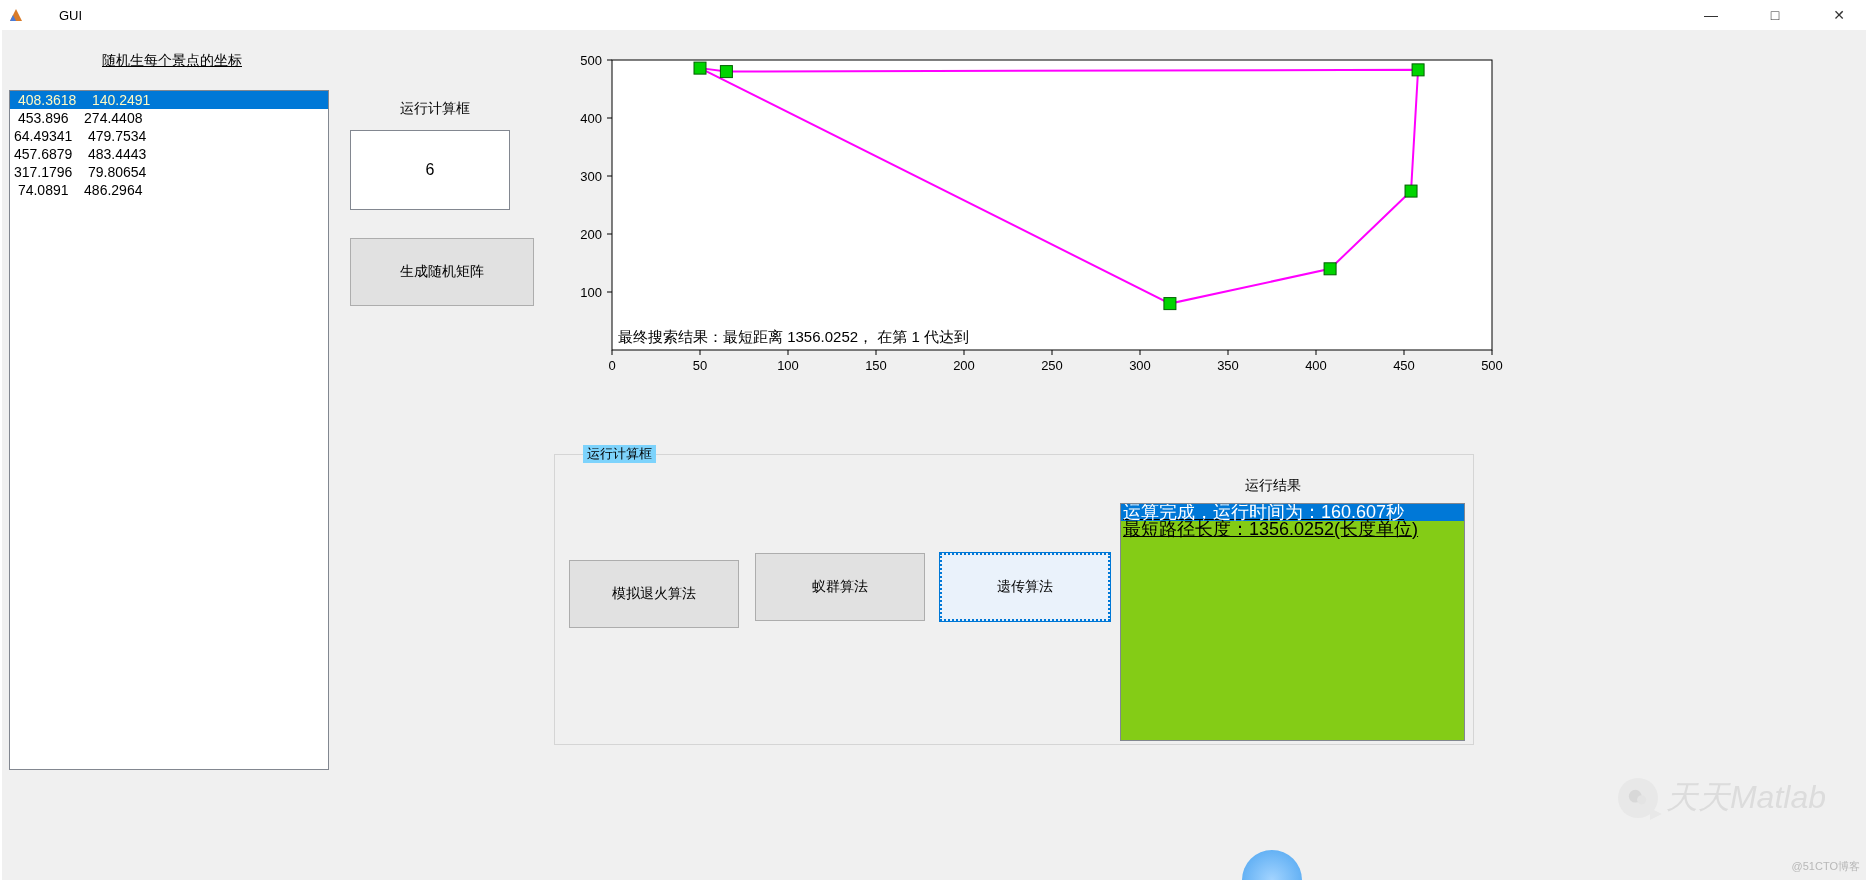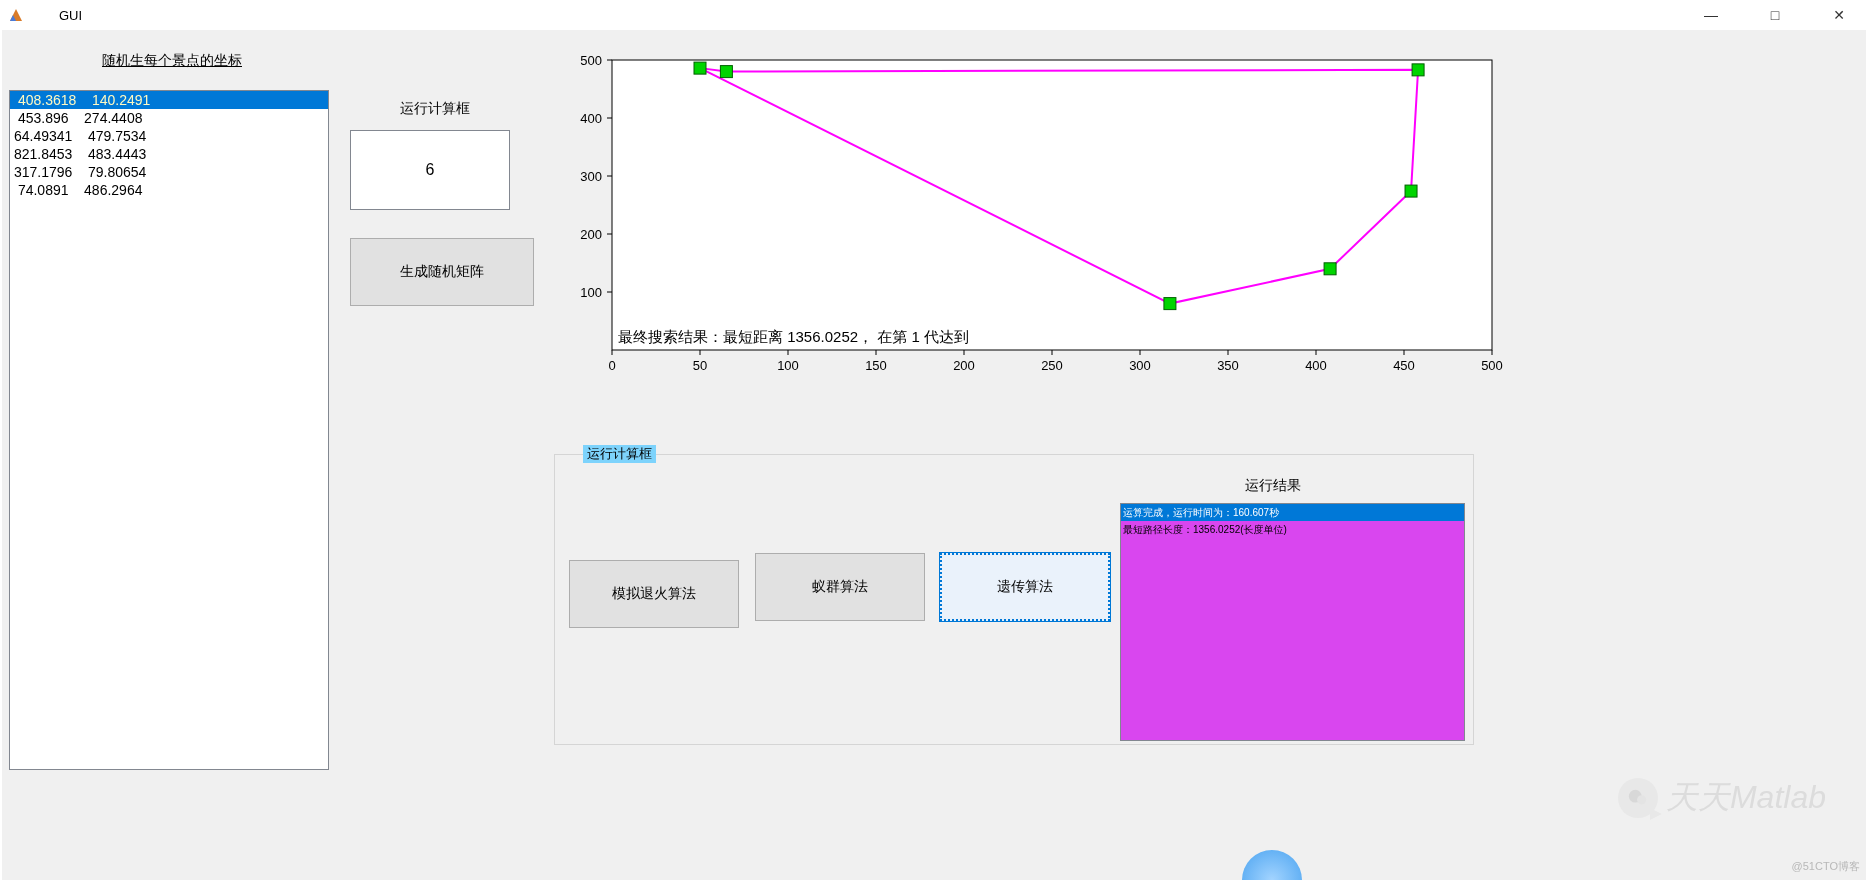--- a/index.html
+++ b/index.html
@@ -138,25 +138,26 @@
   }
   .result-label {
     position: absolute;
     left: 690px; top: 14px;
     font-size: 14px;
   }
   .result-list {
     position: absolute;
     left: 565px; top: 40px;
     width: 345px; height: 238px;
-    background: #d946ef;
+    background: #84cc16;
     border: 1px solid #828790;
     overflow-y: scroll;
     font-family: "SimSun", sans-serif;
-    font-size: 10px;
+    font-size: 18px;
+    text-decoration: underline;
   }
   .result-list::-webkit-scrollbar { width: 17px; }
   .result-list::-webkit-scrollbar-track { background: #f0f0f0; }
   .result-list::-webkit-scrollbar-thumb { background: #cdcdcd; border: 1px solid #a0a0a0; }
   .result-list::-webkit-scrollbar-button { background: #f0f0f0; border: 1px solid #a0a0a0; height: 17px; }
   .result-row {
     padding: 0 2px;
     line-height: 17px;
     white-space: nowrap;
   }
@@ -216,21 +217,21 @@
 </div>
 
 <div class="main-panel">
 
   <div class="coords-label">随机生每个景点的坐标</div>
 
   <div class="coords-list">
     <div class="coord-row selected">408.3618    140.2491</div>
     <div class="coord-row"> 453.896    274.4408</div>
     <div class="coord-row">64.49341    479.7534</div>
-    <div class="coord-row">821.8453    483.4443</div>
+    <div class="coord-row">457.6879    483.4443</div>
     <div class="coord-row">317.1796    79.80654</div>
     <div class="coord-row"> 74.0891    486.2964</div>
   </div>
 
   <div class="count-label">运行计算框</div>
   <div class="count-box">
     <span>6</span>
   </div>
 
   <div class="gen-button">

